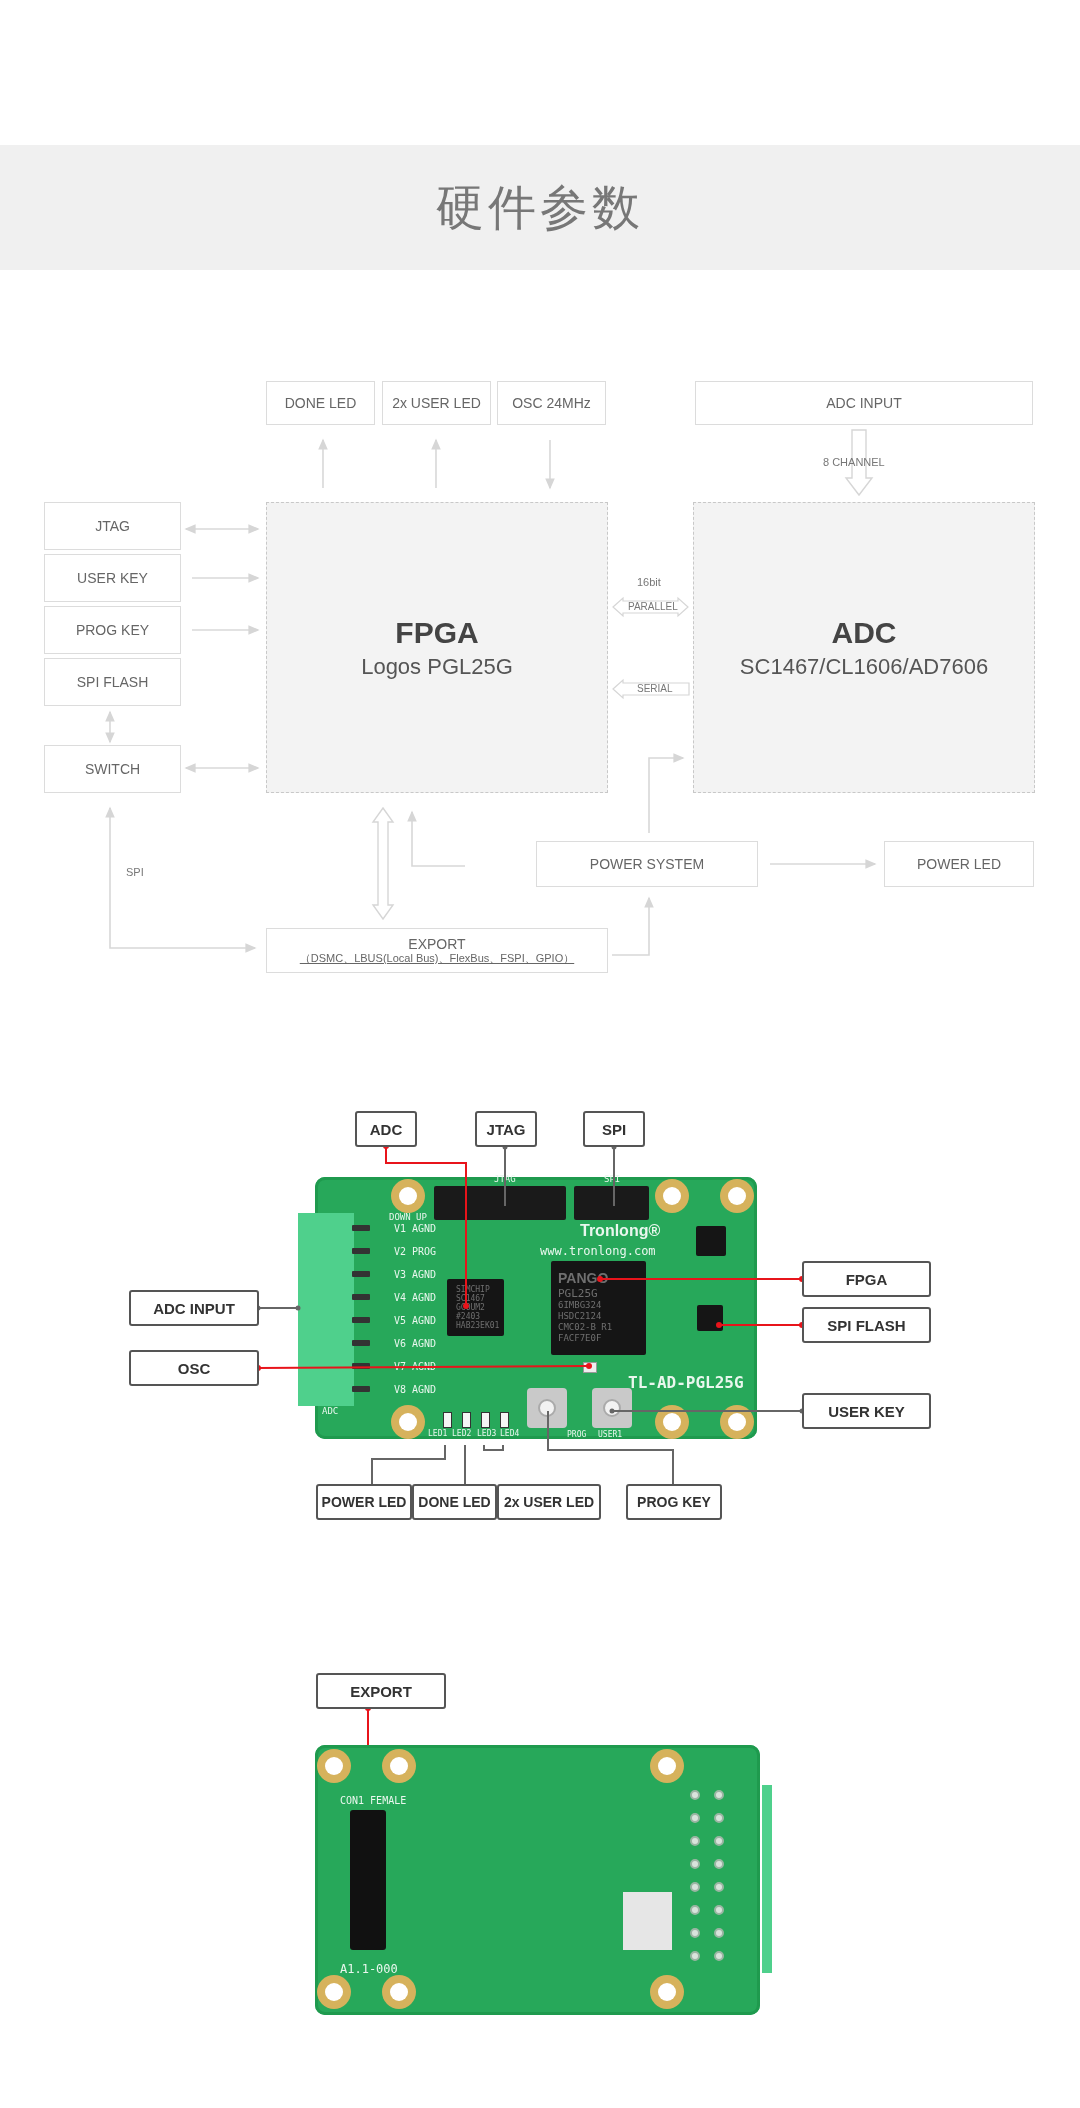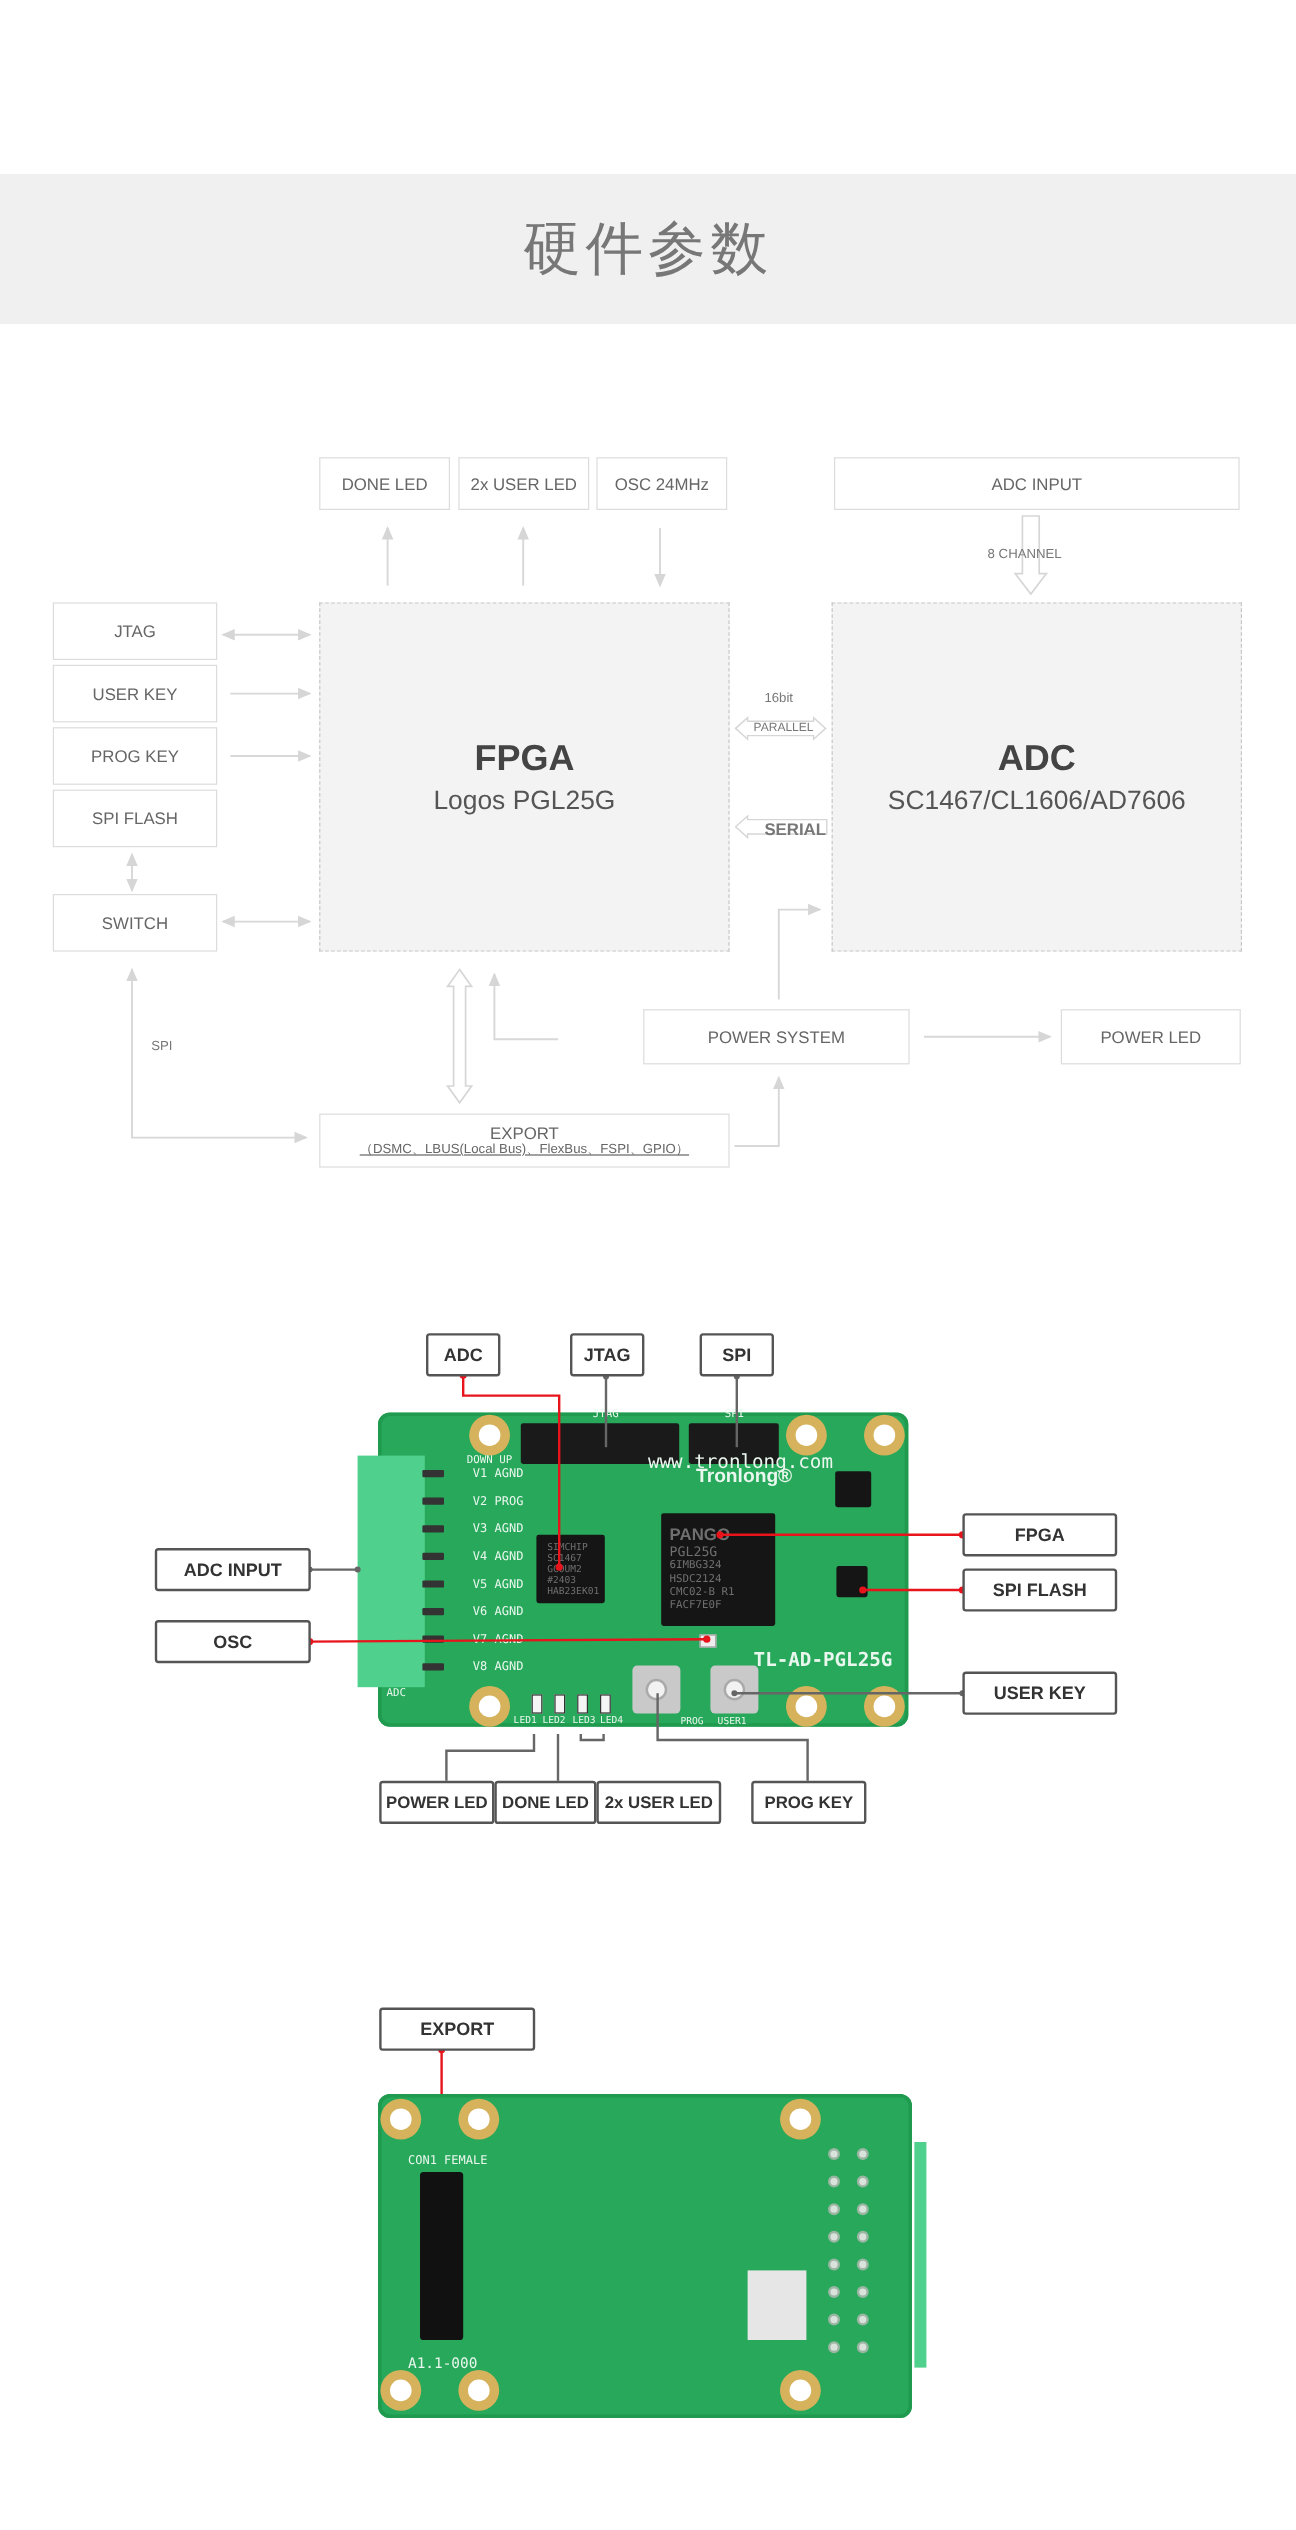--- a/index.html
+++ b/index.html
@@ -111,21 +111,21 @@
   <div class="big-sub">Logos PGL25G</div>
 </div>
 
 <div class="bigbox" style="left:693px;top:502px;width:342px;height:291px;">
   <div class="big-title">ADC</div>
   <div class="big-sub">SC1467/CL1606/AD7606</div>
 </div>
 
 <div class="small-label" style="left:637px;top:576px;">16bit</div>
 <div class="small-label" style="left:628px;top:601px;font-size:10px;">PARALLEL</div>
-<div class="small-label" style="left:637px;top:683px;font-size:14px;font-weight:bold;">SERIAL</div>
+<div class="small-label" style="left:637px;top:683px;font-size:10px;">SERIAL</div>
 <div class="small-label" style="left:126px;top:866px;">SPI</div>
 
 <div class="box" style="left:536px;top:841px;width:222px;height:46px;">POWER SYSTEM</div>
 <div class="box" style="left:884px;top:841px;width:150px;height:46px;">POWER LED</div>
 
 <div class="box" style="left:266px;top:928px;width:342px;height:45px;flex-direction:column;">
   <div class="export-main">EXPORT</div>
   <div class="export-sub">（DSMC、LBUS(Local Bus)、FlexBus、FSPI、GPIO）</div>
 </div>
 
@@ -160,21 +160,21 @@
   <div class="silk" style="left:394px;top:1384px;">V8 AGND</div>
   <div class="silk" style="left:322px;top:1406px;font-size:9px;">ADC</div>
 
   <div class="header-conn" style="left:434px;top:1186px;width:132px;height:34px;"></div>
   <div class="silk" style="left:494px;top:1174px;font-size:9px;">JTAG</div>
 
   <div class="header-conn" style="left:574px;top:1186px;width:75px;height:34px;"></div>
   <div class="silk" style="left:604px;top:1174px;font-size:9px;">SPI</div>
 
   <div class="silk" style="left:580px;top:1222px;font-family:'Liberation Sans',sans-serif;font-weight:bold;font-size:16px;">Tronlong®</div>
-  <div class="silk" style="left:540px;top:1208px;font-size:16px;">www.tronlong.com</div>
+  <div class="silk" style="left:540px;top:1244px;font-size:12px;">www.tronlong.com</div>
 
   <div class="chip" style="left:447px;top:1279px;width:57px;height:57px;"></div>
   <div class="chip-text" style="left:456px;top:1285px;font-size:8px;line-height:9px;">
     <div>SIMCHIP</div>
     <div>SC1467</div>
     <div>GCOUM2</div>
     <div>#2403</div>
     <div>HAB23EK01</div>
   </div>
 

